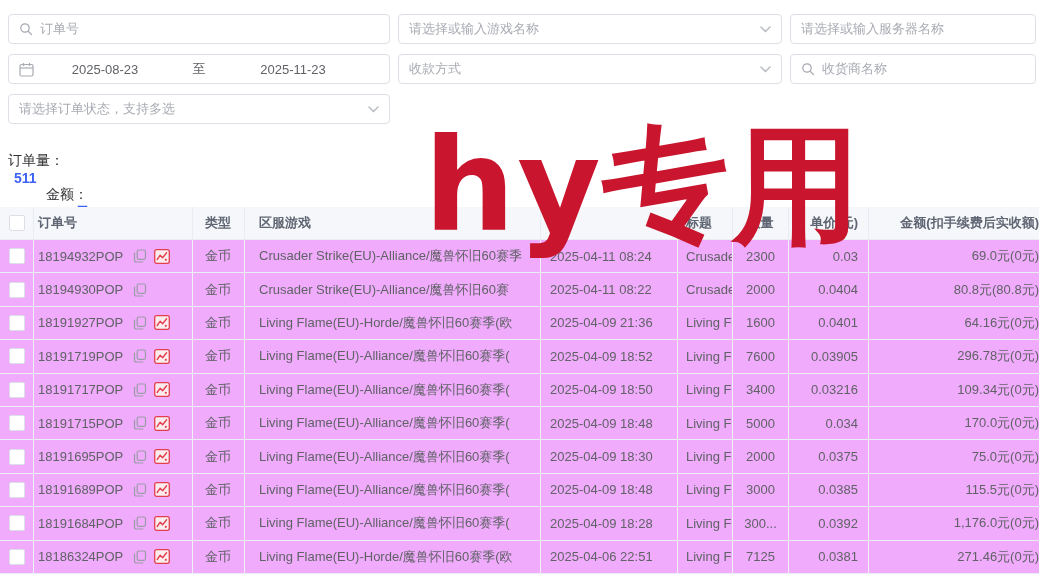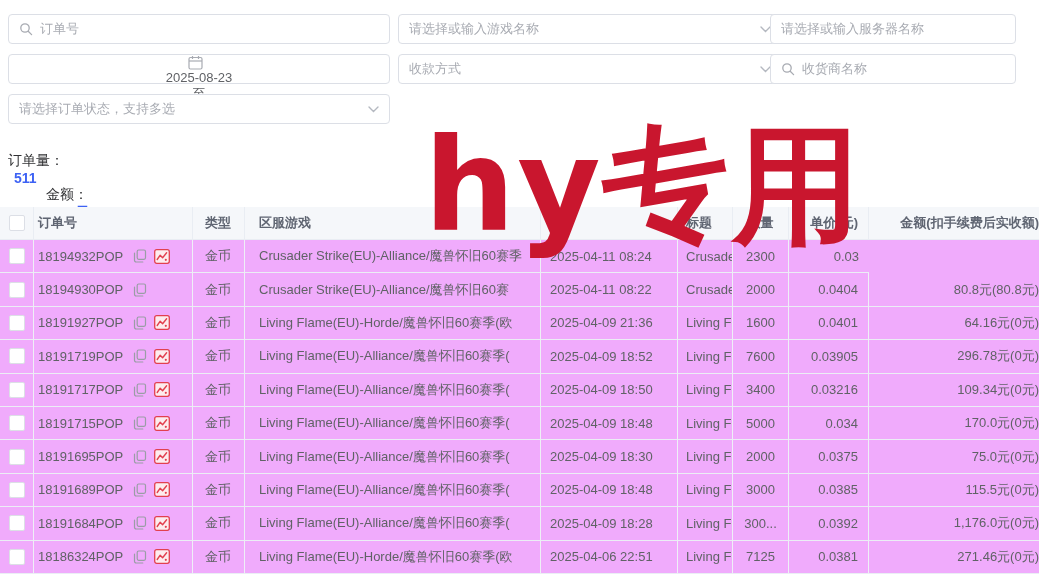--- a/index.html
+++ b/index.html
@@ -11,22 +11,22 @@
   
   .fbox{
     position:absolute;height:30px;box-sizing:border-box;border:1px solid #dcdfe6;
     border-radius:4px;background:#fff;display:flex;align-items:center;
     padding:0 10px;font-size:13px;color:#606266;
   }
   .fbox .ph{color:#a8abb2;}
   .fbox .chev{margin-left:auto;display:flex;align-items:center;}
   .icn{display:inline-flex;align-items:center;margin-right:7px;flex:none;}
   .r1{top:14px}.r2{top:54px}.r3{top:94px}
-  .c1{left:8px;width:382px}.c2{left:398px;width:384px}.c3{left:770px;width:246px}
-  .datebox{justify-content:flex-start;flex-direction:column;}
+  .c1{left:8px;width:382px}.c2{left:398px;width:384px}.c3{left:790px;width:246px}
+  .datebox{justify-content:flex-start;}
   .datebox .dval{width:128px;text-align:center;color:#606266;}
   .datebox .dsep{width:60px;text-align:center;color:#606266;}
   
   #stats{position:absolute;left:8px;top:152px;display:flex;align-items:flex-start;font-size:14px;color:#303133;flex-direction:column;}
   #stats .lbl{margin-left:38px;}
   #stats .lbl:first-child{margin-left:0;}
   #stats .num{font-weight:700;margin-left:6px;}
   .qicon{width:17px;height:17px;border-radius:50%;margin-left:24px;
     display:flex;align-items:center;justify-content:center;color:#fff;font-size:12px;font-weight:700;cursor:pointer;}
   
@@ -175,20 +175,21 @@
               <circle cx="11.8" cy="10.8" r="1.1" fill="#e2404f"></circle>
             </svg>
           </span>
         </div>
         <div class="td cell-type">金币</div>
         <div class="td cell-game">Crusader Strike(EU)-Alliance/魔兽怀旧60赛季</div>
         <div class="td cell-time">2025-04-11 08:24</div>
         <div class="td cell-title">Crusade</div>
         <div class="td cell-qty">2300</div>
         <div class="td cell-price">0.03</div>
+        <div class="td cell-amt">69.0元(0元)</div>
       </div>
       <div class="tr brow">
         <div class="td cell-check">
           <span class="cb"></span>
         </div>
         <div class="td cell-order">
           <span class="ord">18194930POP</span>
           <span class="rowicon">
             <svg width="14" height="14" viewBox="0 0 14 14">
               <rect x="4.2" y="1" width="8.3" height="9.3" rx="1.5" fill="none" stroke="#9a9da6" stroke-width="1.2"></rect>

